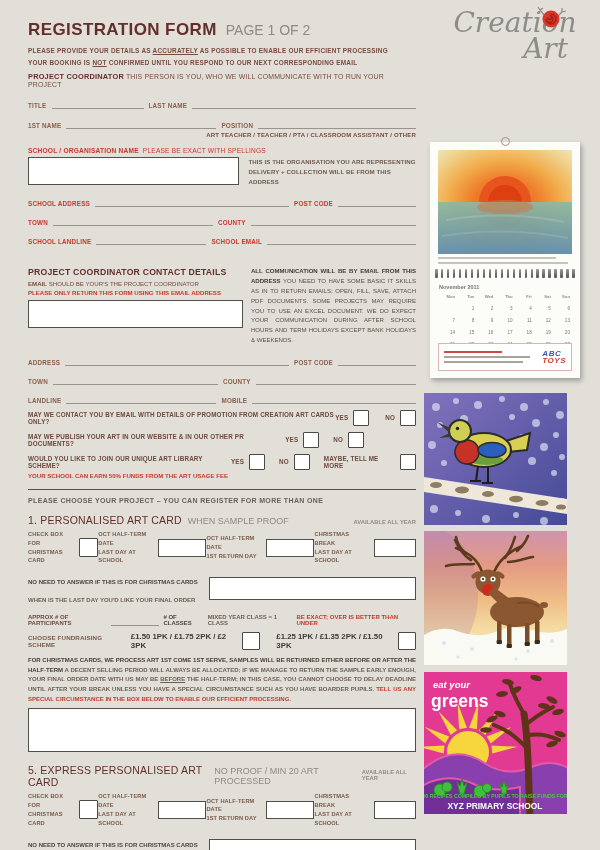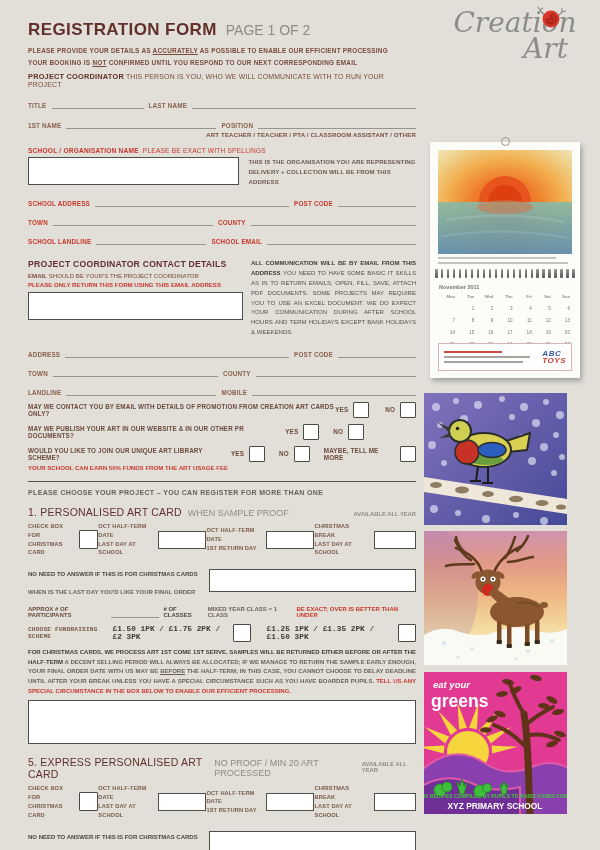--- a/index.html
+++ b/index.html
@@ -17,21 +17,21 @@
   .frow{display:flex;align-items:flex-end;gap:5px;margin-top:13px;
         font-size:6.3px;font-weight:bold;color:#8a5f4a;letter-spacing:.2px;}
   .fline{border-bottom:1px solid #98948b;height:7px;}
   .optsline{text-align:right;font-size:6px;color:#7a4a3c;margin-top:3px;font-weight:bold;letter-spacing:.2px;}
   .redl{color:#c9372c;}
   .labrow{display:flex;gap:4px;margin-top:9px;font-size:6.6px;font-weight:bold;letter-spacing:.2px;}
   .labrow .n{font-weight:normal;}
   .boxrow{display:flex;gap:9px;margin-top:3px;align-items:flex-start;}
   .wbox{background:#fff;border:1px solid #4f4f4a;}
   .note6{font-size:6.1px;color:#6b5a4e;font-weight:bold;line-height:1.65;letter-spacing:.1px;}
-  .coordblock{display:flex;gap:10px;margin-top:14px;}
+  .coordblock{display:flex;gap:10px;margin-top:22px;}
   .coordblock .left{width:213px;flex:none;}
   .h2{font-size:8.7px;font-weight:bold;color:#632f2b;letter-spacing:.2px;}
   .sub1{font-size:6.1px;color:#7a4a3c;margin-top:3px;font-weight:bold;}
   .sub2{font-size:6.1px;margin-top:2px;font-weight:bold;}
   .info{flex:1;font-size:6.05px;color:#5d5148;line-height:1.63;text-align:justify;font-weight:bold;}
   .info b{color:#453b33;}
   .qrow{display:flex;align-items:center;margin-top:6px;font-size:6.3px;font-weight:bold;color:#6d4a3c;letter-spacing:.15px;}
   .cb{width:14px;height:14px;background:#fff;border:1.4px solid#4a4a45;border-radius:1px;flex:none;}
   .opt{margin-right:5px;}
   .qnote{font-size:6.1px;font-weight:bold;margin-top:2px;}
@@ -44,21 +44,21 @@
   .drow{display:flex;align-items:center;justify-content:space-between;margin-top:4px;}
   .grp{display:flex;align-items:center;gap:4px;}
   .gl{font-size:5.7px;font-weight:bold;color:#7a5a48;line-height:1.55;letter-spacing:.1px;}
   .dbox{width:46px;height:16px;background:#fff;border:1px solid #4f4f4a;flex:none;}
   .noneed{display:flex;align-items:center;margin-top:5px;}
   .noneed .l1{font-size:6px;font-weight:bold;color:#4e443c;line-height:1.6;}
   .noneed .l2{font-size:6px;color:#6b5f55;line-height:1.6;font-weight:bold;}
   .partrow{display:flex;align-items:flex-end;gap:4px;margin-top:8px;font-size:6px;color:#6d4a3c;font-weight:bold;}
   .partrow .dk{color:#4e443c;}
   .partrow .nt{color:#6b5f55;font-weight:bold;}
-  .fundrow{display:flex;align-items:center;gap:6px;margin-top:6px;font-family:Liberation Mono, monospace;}
+  .fundrow{display:flex;align-items:center;gap:6px;margin-top:6px;}
   .fundrow .fl{font-size:6.2px;font-weight:bold;color:#7a5a48;letter-spacing:.15px;}
   .price{font-size:7.8px;font-weight:bold;color:#3f3a34;}
   .para{margin-top:6px;font-size:6px;line-height:1.6;color:#6b5f55;text-align:justify;font-weight:bold;}
   .para b{color:#453b33;}
   .para .red{color:#c9372c;}
   .bigbox{margin-top:4px;height:42px;background:#fff;border:1px solid #4f4f4a;}
   
   .logo{position:absolute;left:436px;top:10px;width:158px;font-family:"DejaVu Serif",serif;
         font-style:italic;color:#8c8c88;line-height:.92;}
   .logo .w1{font-size:28px;text-align:center;}

